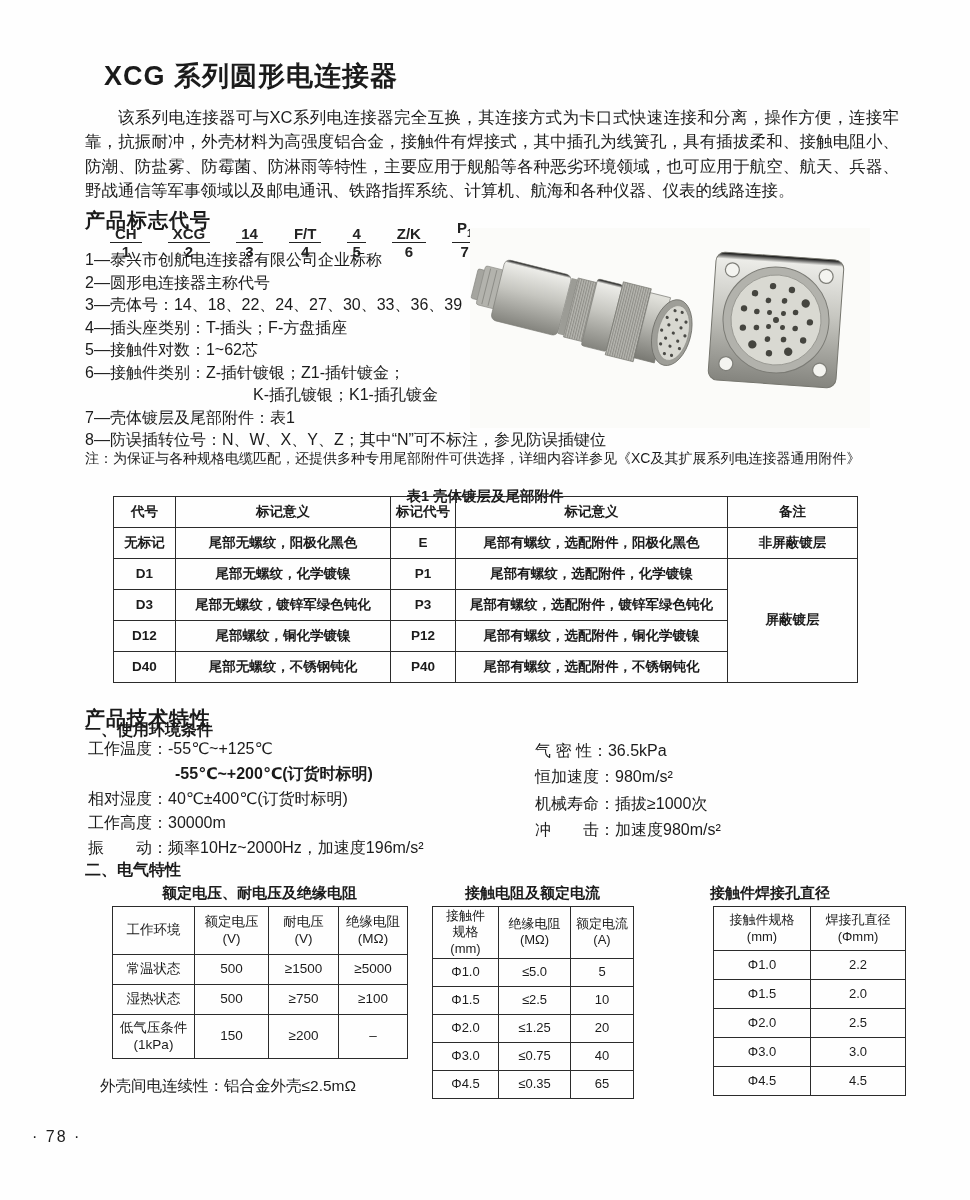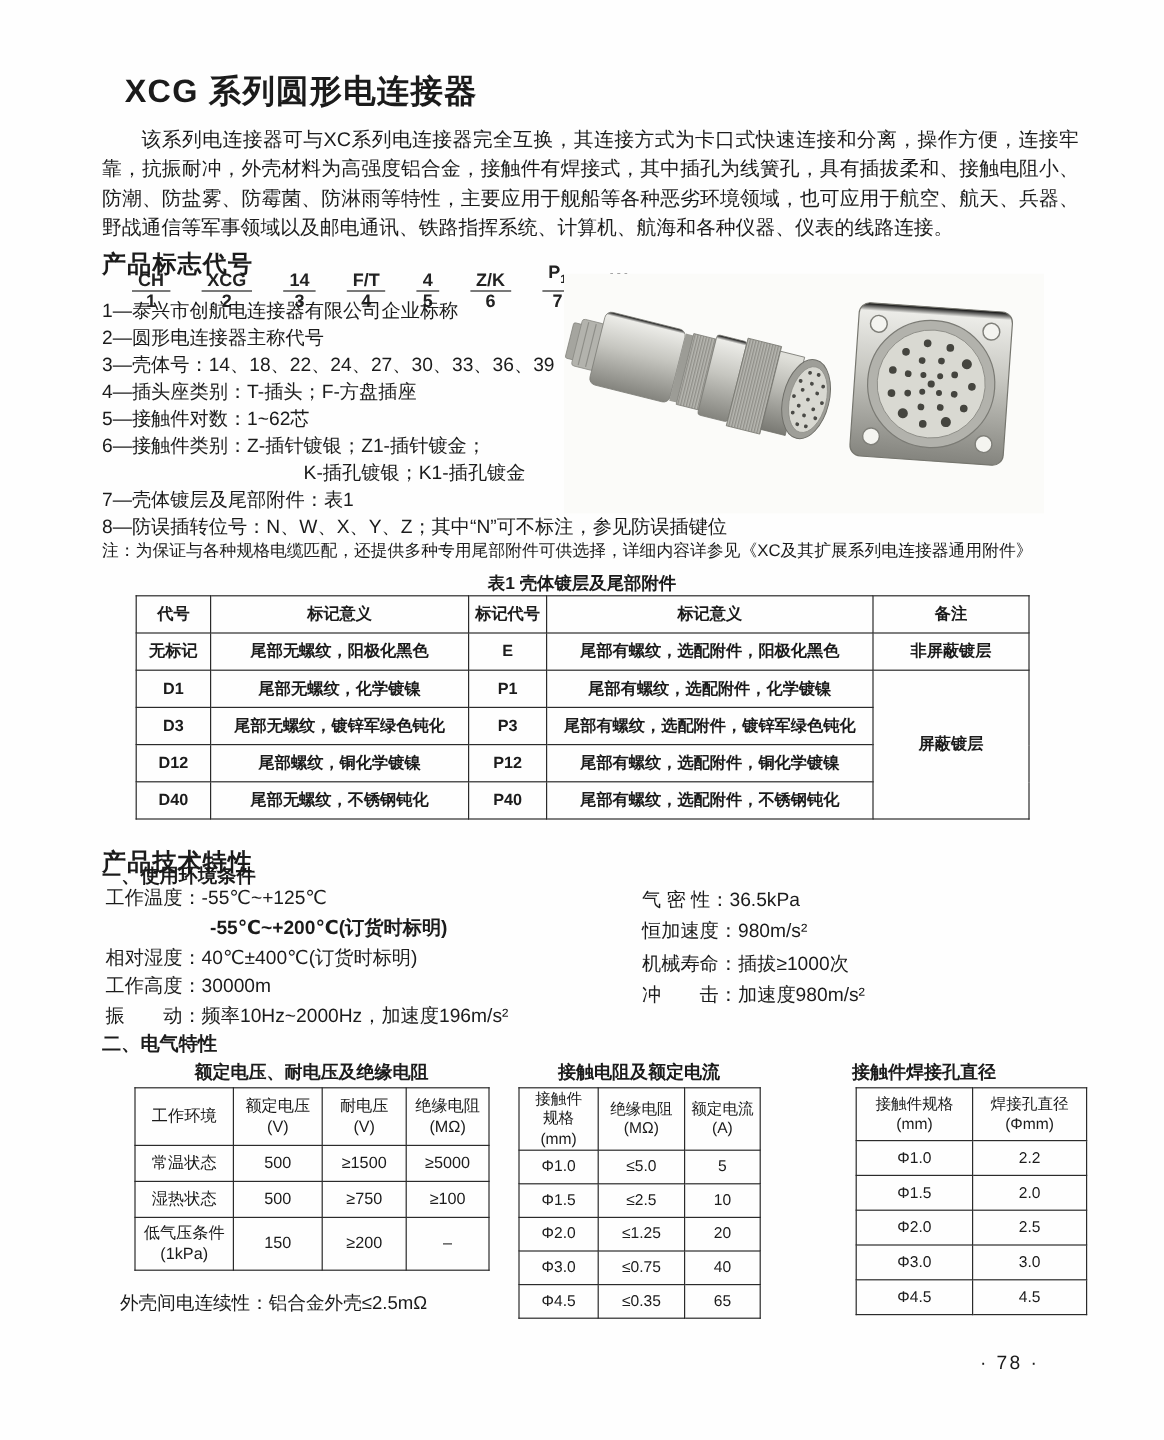--- a/index.html
+++ b/index.html
@@ -11,36 +11,36 @@
   .sec-heading{font-size:20px;font-weight:bold;letter-spacing:1px;}
   .sub-heading{font-size:16px;font-weight:bold;}
   .code-row{left:110px;top:220px;display:flex;gap:26px;align-items:flex-end;}
   .code-item{display:flex;flex-direction:column;align-items:center;font-size:15px;font-weight:bold;color:#222;}
   .code-top{border-bottom:1.6px solid #222;padding:0 5px 1px 5px;line-height:15px;}
   .code-top sub{font-size:10px;}
   .code-num{padding-top:2px;line-height:14px;font-weight:bold;}
   .legend{left:85px;top:249px;font-size:16px;line-height:22.5px;white-space:nowrap;}
   .legend .indent{padding-left:168px;}
   .note{left:85px;top:450px;font-size:14px;white-space:nowrap;}
-  .t1-caption{left:113px;top:477px;width:744px;text-align:center;font-size:14.5px;font-weight:bold;}
+  .t1-caption{left:113px;top:487px;width:744px;text-align:center;font-size:14.5px;font-weight:bold;}
   table{border-collapse:collapse;table-layout:fixed;}
   td{border:1px solid #2b2b2b;text-align:center;vertical-align:middle;padding:1px 4px;font-size:13.5px;line-height:1.25;}
   .pre{white-space:pre-line;}
   #table1{left:113px;top:496px;}
   #table1 td{height:28px;font-weight:bold;}
   .env-left{left:88px;top:737px;font-size:16px;line-height:24.8px;white-space:nowrap;}
   .env-left .indent2{padding-left:87px;font-weight:bold;}
   .env-right{left:535px;top:738px;font-size:16px;line-height:26.3px;white-space:nowrap;}
   .tbl-title{top:884px;text-align:center;font-size:15px;font-weight:bold;}
   #table2{left:112px;top:906px;}
   #table3{left:432px;top:906px;}
   #table4{left:673px;top:906px;margin-left:40px;}
   #table3 td,#table4 td{font-size:13px;}
   .continuity{left:100px;top:1076px;font-size:15.5px;}
-  .page-num{left:0;top:1128px;width:866px;text-align:right;font-size:16px;letter-spacing:2px;}
+  .page-num{left:0;top:1128px;width:866px;text-align:left;font-size:16px;letter-spacing:2px;padding-left:32px;}
 </style>
 </head>
 <body>
 
 <div id="page">
 
   <h1 class="abs title">XCG 系列圆形电连接器</h1>
 
   <p class="abs intro">该系列电连接器可与XC系列电连接器完全互换，其连接方式为卡口式快速连接和分离，操作方便，连接牢靠，抗振耐冲，外壳材料为高强度铝合金，接触件有焊接式，其中插孔为线簧孔，具有插拔柔和、接触电阻小、防潮、防盐雾、防霉菌、防淋雨等特性，主要应用于舰船等各种恶劣环境领域，也可应用于航空、航天、兵器、野战通信等军事领域以及邮电通讯、铁路指挥系统、计算机、航海和各种仪器、仪表的线路连接。</p>
 

